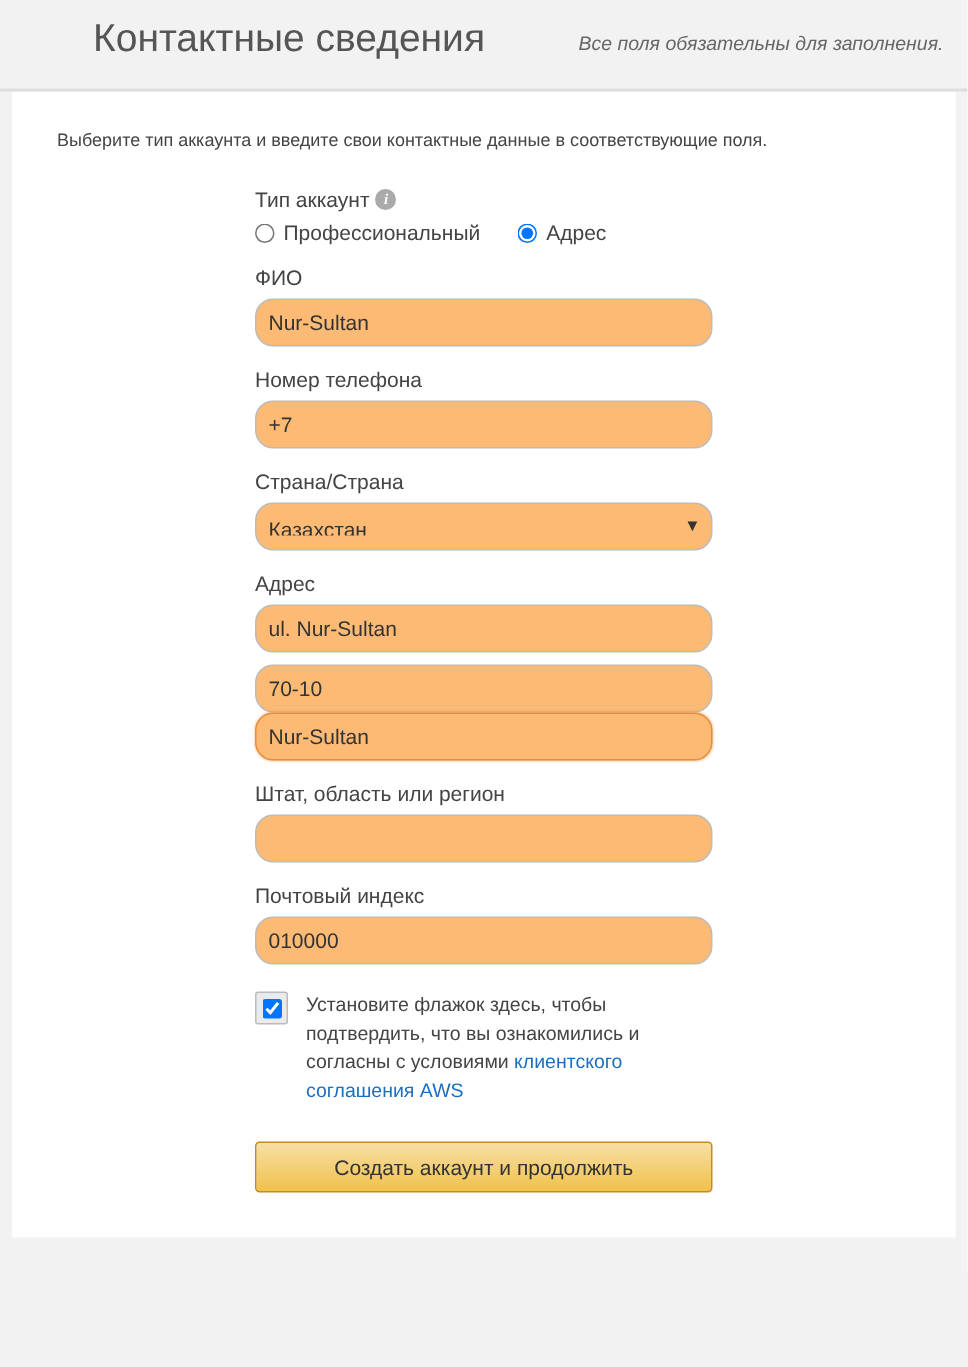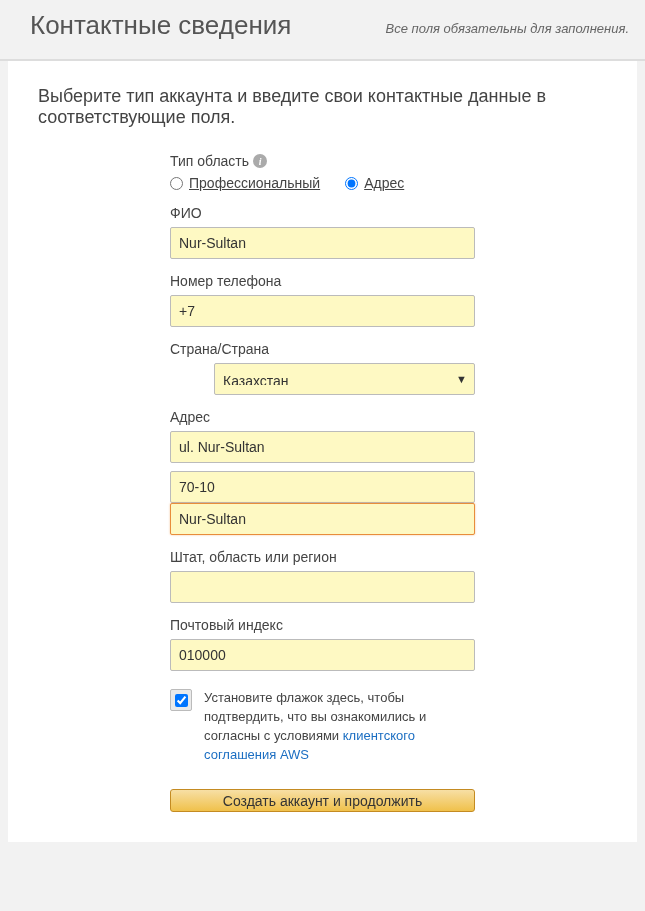--- a/index.html
+++ b/index.html
@@ -11,38 +11,39 @@
   }
   .header {
     padding: 10px 30px 18px 30px;
     position: relative;
     border-bottom: 2px solid #ddd;
   }
   .header h1 {
     font-size: 26px;
     font-weight: 400;
     color: #555;
+    margin-left: 32px;
   }
   .hint {
     position: absolute;
     right: 16px;
     top: 20px;
     font-size: 13px;
     font-style: italic;
     color: #666;
     text-align: right;
     line-height: 1.35;
   }
   .content {
     background: #fff;
     margin: 0 8px 8px 8px;
     padding: 25px 30px 30px 30px;
   }
   .intro {
-    font-size: 18px;
+    font-size: 12px;
     color: #444;
     margin-bottom: 25px;
   }
   .form-wrap {
     width: 305px;
     margin: 0 auto;
   }
   .label {
     font-size: 14px;
     color: #444;
@@ -71,45 +72,43 @@
     gap: 25px;
     margin-bottom: 8px;
     font-size: 14px;
     color: #444;
   }
   .radio-option {
     display: flex;
     align-items: center;
     gap: 6px;
     cursor: pointer;
-    text-decoration: underline;
   }
   .radio-option input { margin: 0; }
   input[type=text], select {
     width: 100%;
     height: 32px;
     padding: 9px 8px;
     font-size: 14px;
     border: 1px solid #bbb;
-    border-radius: 2px;
+    border-radius: 12px;
     color: #333;
-    background: #fef9c3;
+    background: #fdba74;
   }
   .focused {
     border-color: #e88d3b !important;
     box-shadow: 0 0 2px rgba(232,141,59,0.6);
   }
   select {
     appearance: none;
     background-image: none;
     padding-right: 24px;
   }
   .select-wrap {
     position: relative;
-    margin-left: 44px;
   }
   .select-caret {
     position: absolute;
     right: 8px;
     top: 50%;
     transform: translateY(-50%);
     pointer-events: none;
     font-size: 11px;
     color: #333;
   }
@@ -137,21 +136,21 @@
     font-size: 13px;
     color: #444;
     line-height: 1.45;
   }
   .link {
     color: #1b6ec2;
     text-decoration: none;
   }
   .btn-primary {
     width: 100%;
-    height: 23px;
+    height: 34px;
     margin-top: 25px;
     border: 1px solid #c48b22;
     border-radius: 3px;
     background: linear-gradient(#f7dfa5, #f0c14b);
     color: #333;
     font-size: 14px;
     cursor: pointer;
   }
 </style>
 </head>
@@ -161,21 +160,21 @@
   <h1>Контактные сведения</h1>
   <div class="hint">Все поля обязательны для заполнения.</div>
 </div>
 
 <div class="content">
   <p class="intro">Выберите тип аккаунта и введите свои контактные данные в соответствующие поля.</p>
 
   <div class="form-wrap">
 
     <div class="label">
-      <span>Тип область</span>
+      <span>Тип аккаунт</span>
       <span class="info-icon">i</span>
     </div>
     <div class="radios">
       <label class="radio-option">
         <input type="radio" name="acct" style="">
         <span>Профессиональный</span>
       </label>
       <label class="radio-option">
         <input type="radio" name="acct" checked="" style="">
         <span>Адрес</span>

